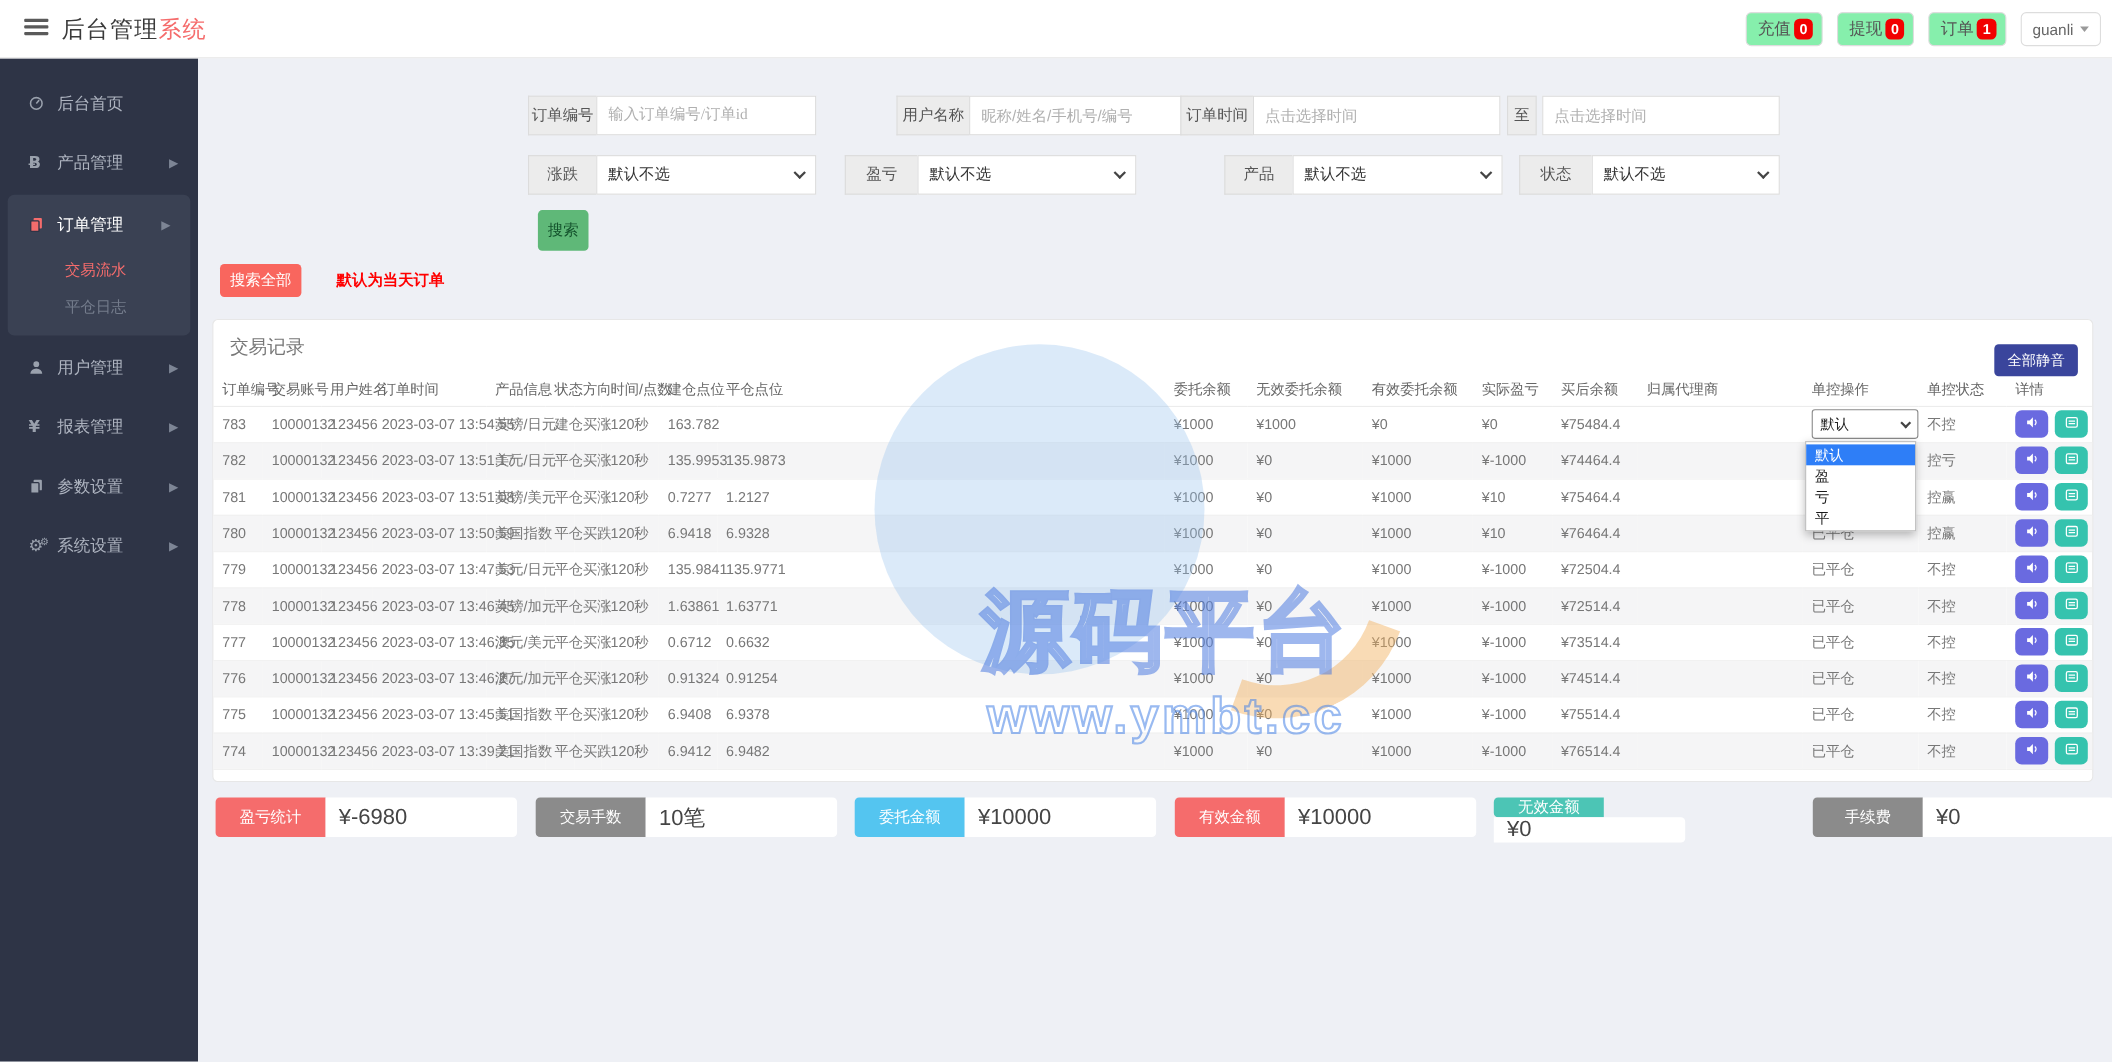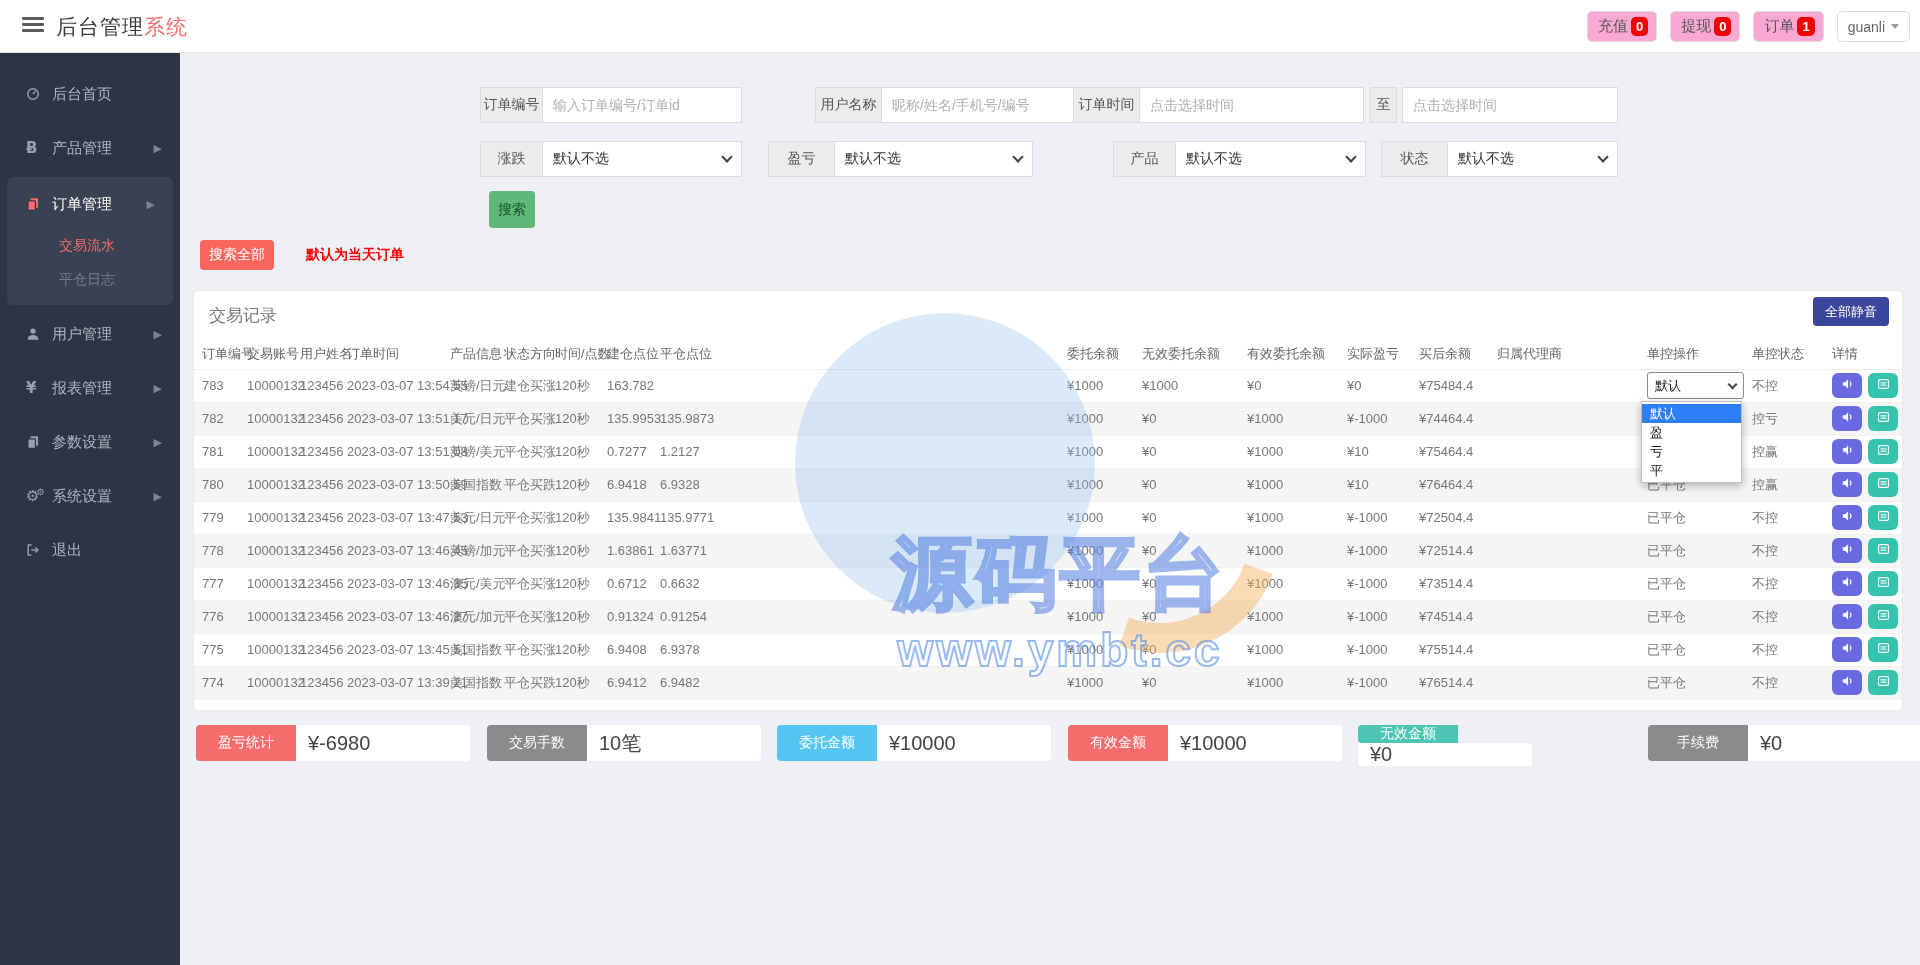--- a/index.html
+++ b/index.html
@@ -7,21 +7,21 @@
   *{box-sizing:border-box;}
 
   
   .topbar{position:absolute;left:0;top:0;width:1920px;height:53px;background:#fff;
     border-bottom:1px solid #e8e8e8;z-index:40;}
   .hamburger{position:absolute;left:22px;top:17px;width:22px;height:18px;cursor:pointer;}
   .hamburger i{display:block;height:3px;background:#5a5a5a;margin-bottom:3px;border-radius:1px;}
   .apptitle{position:absolute;left:56px;top:13px;font-size:21px;color:#3a3a3a;letter-spacing:1px;}
   .apptitle .red{color:#f56c6c;}
   .top-actions{position:absolute;right:10px;top:11px;display:flex;align-items:center;gap:13px;}
-  .top-btn{display:inline-flex;align-items:center;background:#f9a8d4;border:1px solid #ddd;
+  .top-btn{display:inline-flex;align-items:center;background:#86efac;border:1px solid #ddd;
     border-radius:5px;height:31px;padding:0 8px 0 10px;font-size:15px;color:#555;cursor:pointer;}
   .top-badge{margin-left:3px;background:#f20000;color:#fff;font-size:13px;line-height:19px;
     padding:0 5px;border-radius:5px;font-weight:bold;}
   .user-btn{display:inline-flex;align-items:center;gap:6px;background:#fff;border:1px solid #ddd;
     border-radius:5px;height:31px;padding:0 10px;font-size:14px;color:#666;cursor:pointer;}
   .caret{width:0;height:0;border-left:4px solid transparent;border-right:4px solid transparent;
     border-top:5px solid #9a9a9a;display:inline-block;}
 
   
   .sidebar{position:absolute;left:0;top:53px;width:180px;height:912px;background:#2e3446;z-index:30;}
@@ -59,21 +59,21 @@
   .search-btn{position:absolute;left:309px;top:138px;width:46px;height:37px;background:#5FB878;
     color:#14532d;font-size:14px;border:none;border-radius:4px;cursor:pointer;}
   .search-all{position:absolute;left:20px;top:187px;width:74px;height:30px;background:#f9665e;
     color:#fff;font-size:14px;border:none;border-radius:4px;cursor:pointer;}
   .hint{position:absolute;left:126px;top:193px;color:#f00;font-size:14px;font-weight:bold;}
 
   
   .panel{position:absolute;left:13px;top:237px;width:1710px;height:421px;background:#fff;
     border:1px solid #e7e7e7;border-radius:5px;}
   .panel-title{position:absolute;left:15px;top:13px;font-size:17px;color:#777;}
-  .mute-btn{position:absolute;right:13px;top:6px;height:29px;padding:0 12px;background:#3a459c;
+  .mute-btn{position:absolute;right:13px;top:22px;height:29px;padding:0 12px;background:#3a459c;
     color:#fff;font-size:13px;border:none;border-radius:4px;cursor:pointer;}
   table.grid{position:absolute;left:0;top:48px;width:1708px;border-collapse:collapse;table-layout:fixed;}
   table.grid th{height:30px;font-size:13px;color:#666;font-weight:normal;text-align:left;
     padding:0 0 0 8px;white-space:nowrap;border-bottom:1px solid #ececec;}
   table.grid td{height:33px;font-size:13px;color:#777;padding:0 0 0 8px;white-space:nowrap;
     border-bottom:1px solid #f1f1f1;overflow:visible;}
   tr.alt td{background:#f5f5f6;}
   .c-red{color:#f00;}
   .c-green{color:#1fa356;}
   .c-gray{color:#666;}
@@ -209,38 +209,28 @@
         <span>参数设置</span>
         <span class="arr">▶</span>
       </div>
       <div class="side-item">
         <span class="s-icon">
           <span class="glyph gear-glyph">⚙<i>⚙</i></span>
         </span>
         <span>系统设置</span>
         <span class="arr">▶</span>
       </div>
-      <div class="side-item">
-        <span class="s-icon">
-          <svg viewBox="0 0 16 16" width="14" height="14">
-            <path d="M6.5 2.2 H2.5 V13.8 H6.5" fill="none" stroke="currentColor" stroke-width="1.6"></path>
-            <line x1="6" y1="8" x2="13.4" y2="8" stroke="currentColor" stroke-width="1.6"></line>
-            <path d="M10.6 5.2 L13.6 8 L10.6 10.8" fill="none" stroke="currentColor" stroke-width="1.6"></path>
-          </svg>
-        </span>
-        <span>退出</span>
-      </div>
     </div>
 </div>
 
 <div class="main">
 
   <div class="fgroup" style="left:300px;top:34px;">
     <div class="flabel" style="width:62px;">订单编号</div>
-    <input class="finput" style="width: 200px;" placeholder="输入订单编号/订单id">
+    <input class="finput" style="width: 200px; font-family: Liberation Serif, serif;" placeholder="输入订单编号/订单id">
   </div>
   <div class="fgroup" style="left:588px;top:34px;margin-left:47px;">
     <div class="flabel" style="width:66px;">用户名称</div>
     <input class="finput" style="width: 199px;" placeholder="昵称/姓名/手机号/编号">
   </div>
   <div class="fgroup" style="left:893px;top:34px;">
     <div class="flabel" style="width:66px;">订单时间</div>
     <input class="finput" style="width: 225px;" placeholder="点击选择时间">
   </div>
   <div class="to-box" style="left:1190px;top:34px;">至</div>

